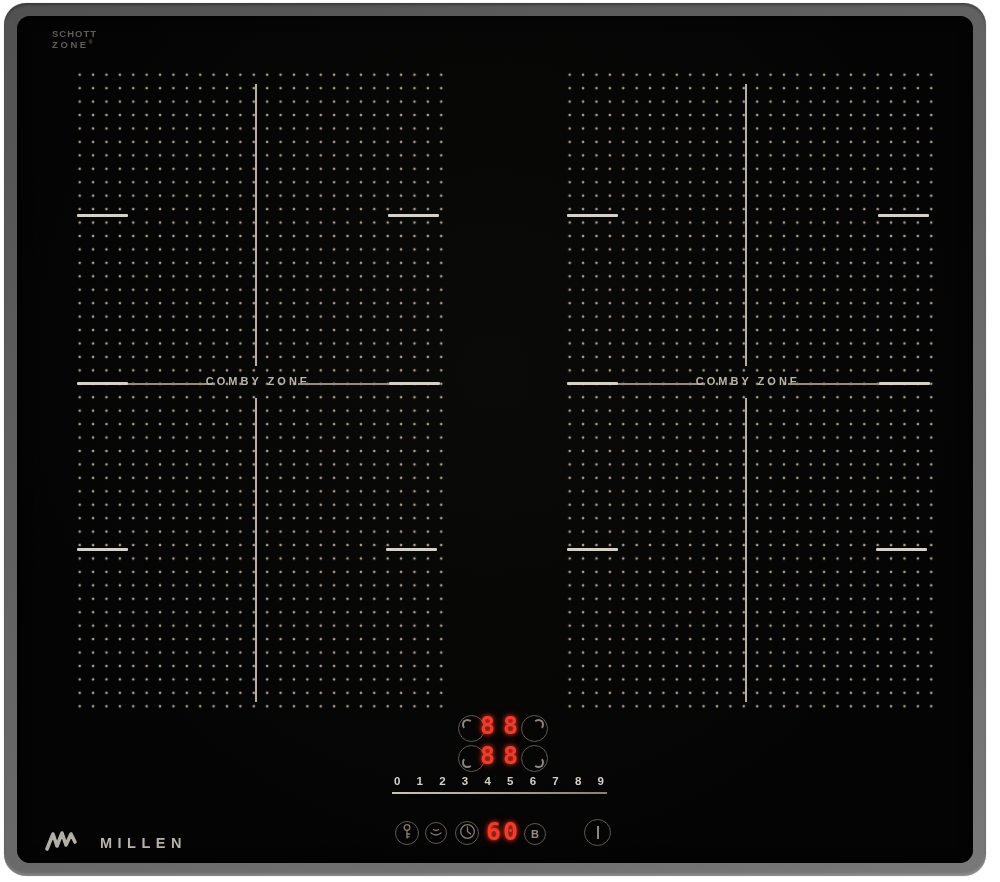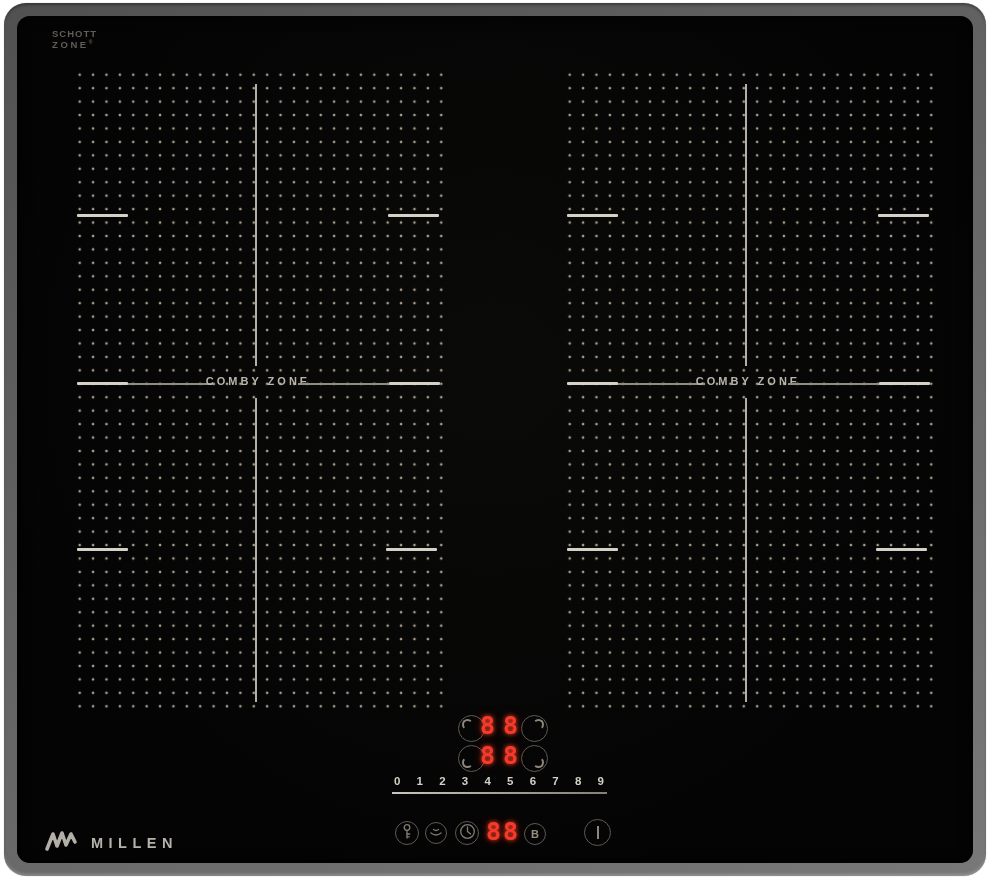--- a/index.html
+++ b/index.html
@@ -28,21 +28,21 @@
   .dash{position:absolute;height:3px;width:51px;background:#d6d1c6;border-radius:1px;}
   .thin{position:absolute;height:1.5px;background:#928d81;}
   .comby{
     position:absolute;top:375px;transform:translateX(-50%);
     color:#bab5ab;font-size:11px;font-weight:bold;letter-spacing:3px;white-space:nowrap;
   }
   .brandplate{position:absolute;left:52px;top:29px;color:#625d56;line-height:9px;}
   .bp1{font-size:9.5px;font-weight:bold;letter-spacing:1px;}
   .bp2{font-size:9.5px;font-weight:bold;letter-spacing:2.6px;}
   .bp2 sup{font-size:5px;letter-spacing:0;}
-  .millen{position:absolute;left:44px;top:829px;display:flex;align-items:center;gap:9px;}
+  .millen{position:absolute;left:44px;top:829px;display:flex;align-items:center;gap:18px;}
   .millen .word{color:#b5b2ac;font-size:14.5px;font-weight:bold;letter-spacing:5.5px;}
   .ring{position:absolute;border:1.5px solid #5f5a53;border-radius:50%;box-sizing:border-box;}
   .zsel{width:27px;height:27px;}
   .arc{position:absolute;width:11px;height:11px;border:2px solid transparent;border-radius:50%;box-sizing:border-box;}
   .arc.tl{border-top-color:#8e877d;border-left-color:#8e877d;top:3px;left:3px;}
   .arc.tr{border-top-color:#8e877d;border-right-color:#8e877d;top:3px;right:3px;}
   .arc.bl{border-bottom-color:#8e877d;border-left-color:#8e877d;bottom:3px;left:3px;}
   .arc.br{border-bottom-color:#8e877d;border-right-color:#8e877d;bottom:3px;right:3px;}
   .red7{
     position:absolute;font-family:"DejaVu Sans Mono",monospace;font-weight:bold;font-size:25px;
@@ -151,21 +151,21 @@
   </div>
   <div class="ring btn" style="left:455px;top:821px;width:24px;height:24px;">
     <span>
       <svg width="17" height="17" viewBox="0 0 17 17">
           <circle class="st" cx="8.5" cy="8.5" r="6.8"></circle>
           <path class="st" d="M8.5 8.5 L8.5 4"></path>
           <path class="st" d="M8.5 8.5 L11.5 11"></path>
         </svg>
     </span>
   </div>
-  <span class="red7" style="left:486px;top:819px;letter-spacing:2px;">88</span>
+  <span class="red7" style="left:486px;top:819px;letter-spacing:2px;">60</span>
   <div class="ring btn" style="left:524px;top:823px;width:22px;height:22px;">
     <span class="blabel">B</span>
   </div>
   <div class="ring btn" style="left:584px;top:819px;width:27px;height:27px;">
     <span class="pline"></span>
   </div>
 
   <div class="millen">
     <span>
       <svg width="38" height="24" viewBox="0 0 38 24">

